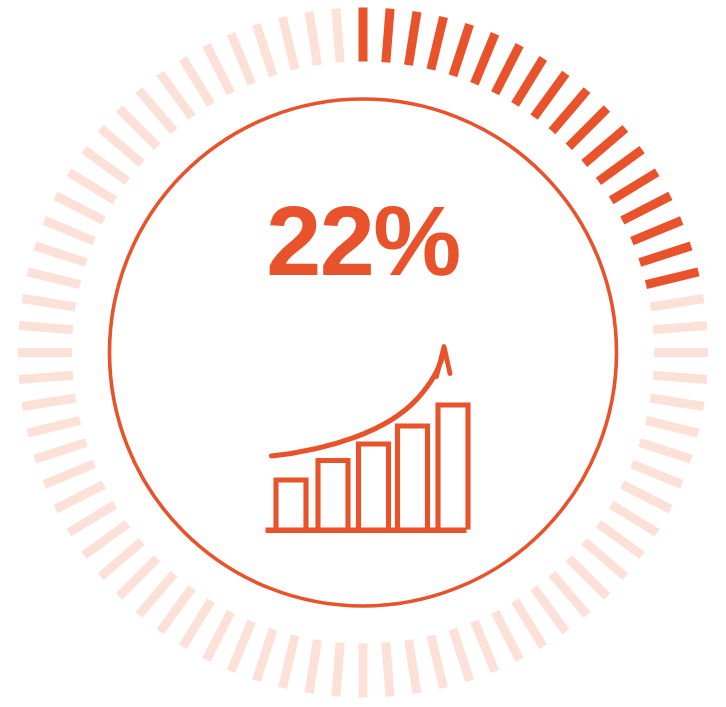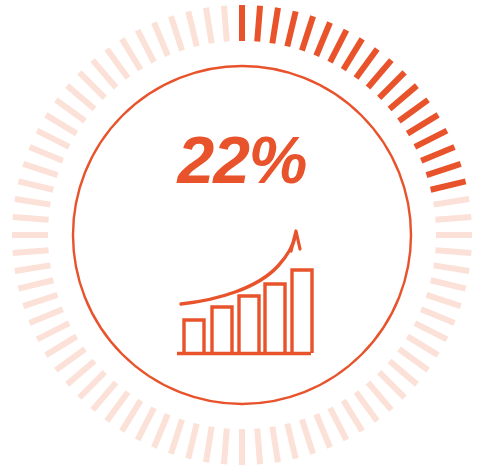--- a/index.html
+++ b/index.html
@@ -10,21 +10,20 @@
   body {
     width: 484px;
     height: 471px;
     font-family: "Liberation Sans", sans-serif;
     overflow: hidden;
   }
   #gauge-root {
     position: relative;
     width: 484px;
     height: 471px;
-    font-style: italic;
   }
   #gauge-svg {
     position: absolute;
     left: 0;
     top: 0;
     display: block;
   }
   .pct-label {
     font-family: "Liberation Sans", sans-serif;
     font-weight: bold;

